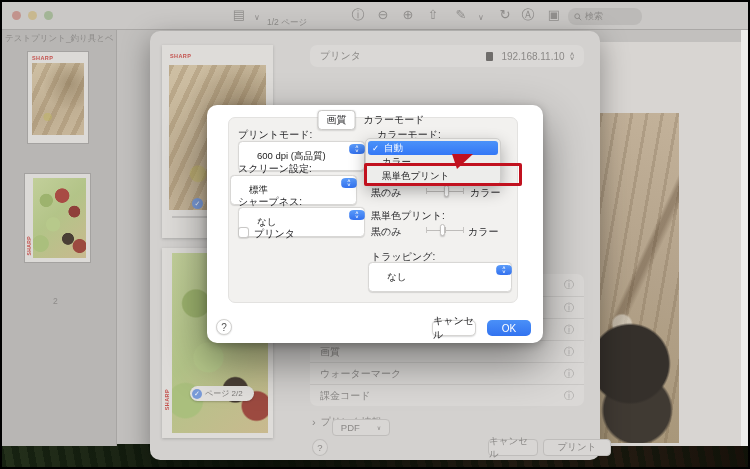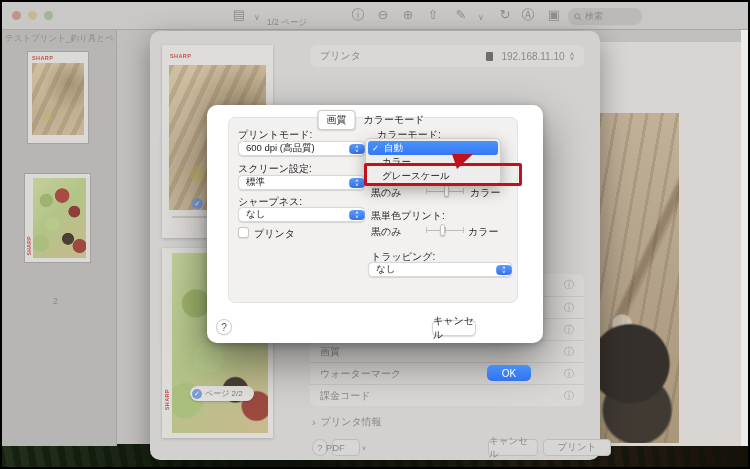--- a/index.html
+++ b/index.html
@@ -64,32 +64,32 @@
   .checkbadge { position:absolute; width:11px; height:11px; border-radius:50%; background:#7a9bd9; color:#f4f4f4; font-size:7px; text-align:center; line-height:11px; }
   .pill { position:absolute; left:40px; top:355px; width:64px; height:15px; background:#e3e1de; border-radius:8px; box-shadow:0 1px 2px rgba(0,0,0,.2); display:flex; align-items:center; gap:3px; padding-left:2px; font-size:8px; color:#7d7b79; }
 
   
   .modal { position:absolute; left:207px; top:105px; width:336px; height:238px; background:#ffffff; border-radius:10px; box-shadow:0 18px 45px rgba(0,0,0,.45), 0 2px 8px rgba(0,0,0,.25); z-index:100; }
   .panel { position:absolute; left:21px; top:12px; width:290px; height:186px; background:#f2f1ef; border:1px solid #e3e2e0; border-radius:7px; }
   .tabs { position:absolute; left:50%; top:5px; transform:translateX(-50%); display:flex; align-items:center; z-index:3; }
   .tab { font-size:10px; color:#1e1e20; padding:2px 8px; border-radius:4px; }
   .tab.sel { background:#fff; border:1px solid #cbcac8; box-shadow:0 .5px 1.5px rgba(0,0,0,.12); }
   .dlabel { position:absolute; font-size:10px; color:#27272a; white-space:nowrap; }
-  .dropdown { position:absolute; height:15px; background:#fff; border:1px solid #d8d7d5; border-radius:4.5px; box-shadow:0 .5px 1px rgba(0,0,0,.12); font-size:9.5px; color:#222; display:flex; align-items:center; padding-left:7px; }
+  .dropdown { position:absolute; height:30px; background:#fff; border:1px solid #d8d7d5; border-radius:4.5px; box-shadow:0 .5px 1px rgba(0,0,0,.12); font-size:9.5px; color:#222; display:flex; align-items:center; padding-left:18px; }
   .stepper { position:absolute; right:1.5px; top:1.5px; width:12px; height:10.5px; background:linear-gradient(#5a9bfa,#3371ee); border-radius:3.5px; display:flex; flex-direction:column; align-items:center; justify-content:center; color:#fff; font-size:4.5px; line-height:4px; transform:scaleX(1.3); }
   .checkbox { position:absolute; width:11px; height:11px; background:#fff; border:1px solid #c9c8c6; border-radius:3px; box-shadow:0 .5px 1px rgba(0,0,0,.1); }
   .slider { position:absolute; width:38px; height:12px; }
   .slider .track { position:absolute; left:0; right:0; top:5.5px; height:1.5px; background:#bebcba; }
   .slider .tick { position:absolute; top:3px; width:1px; height:6px; background:#c6c4c2; }
   .slider .thumb { position:absolute; top:0; width:5px; height:12px; background:#fdfdfd; border:1px solid #c2c0be; border-radius:2.5px; box-shadow:0 1px 1.5px rgba(0,0,0,.2); }
   .sliderlabel { position:absolute; font-size:10px; color:#27272a; }
   .roundbtn { position:absolute; width:16px; height:16px; border-radius:50%; background:#fff; border:1px solid #d2d1cf; box-shadow:0 .5px 1.5px rgba(0,0,0,.15); font-size:10px; color:#555; text-align:center; line-height:15px; }
   .btn { position:absolute; height:16px; border-radius:5px; font-size:10px; display:flex; align-items:center; justify-content:center; }
   .btn.plain { background:#fff; border:1px solid #d6d5d3; box-shadow:0 .5px 1.5px rgba(0,0,0,.15); color:#1e1e20; }
-  .btn.primary { background:linear-gradient(#4a90f8,#3273f0); color:#fff;margin-top:45px; }
+  .btn.primary { background:linear-gradient(#4a90f8,#3273f0); color:#fff; }
 
   
   .menu { position:absolute; left:365px; top:138px; width:136px; height:47px; background:#ededeb; border:1px solid #cfcecc; border-radius:5px; box-shadow:0 6px 16px rgba(0,0,0,.3); z-index:110; }
   .mitem { position:relative; height:14px; font-size:9.5px; color:#1d1d1f; line-height:14px; padding-left:16px; }
   .mitem.sel { margin:1.5px 2px 0 2px; height:14px; border-radius:3px; background:linear-gradient(#4b92f9,#3478f6); color:#fff; }
   .mcheck { position:absolute; left:4px; top:0; font-size:8.5px; }
 
   
   .redrect { position:absolute; left:364px; top:163px; width:158px; height:23px; border:3px solid #c1111f; border-radius:2px; z-index:120; }
   .balloon { position:absolute; left:446px; top:133px; width:76px; height:22px; background:#c1111f; color:#fff; font-size:12.5px; font-weight:bold; text-align:center; line-height:22px; letter-spacing:1px; z-index:130; }
@@ -201,21 +201,21 @@
           <span class="infoicon">ⓘ</span>
         </div>
     </div>
 
     <div style="position:absolute;left:162px;top:384px;display:flex;align-items:center;gap:5px;">
       <span style="font-size:11px;color:#8b8987;">›</span>
       <span class="sheetlabel">プリンタ情報</span>
     </div>
 
     <div class="sheetbtn" style="left:162px;top:408px;width:16px;border-radius:50%;">?</div>
-    <div class="sheetbtn" style="left:182px;top:408px;width:28px;gap:17px;">
+    <div class="sheetbtn" style="left:182px;top:388px;width:58px;gap:17px;">
       <span>PDF</span>
       <span style="font-size:6px;">∨</span>
     </div>
     <div class="sheetbtn" style="left:338px;top:408px;width:50px;">キャンセル</div>
     <div class="sheetbtn" style="left:393px;top:408px;width:68px;">プリント</div>
   </div>
 
   <div class="modal">
     <div class="panel"></div>
     <div class="tabs">
@@ -225,21 +225,21 @@
 
     <div class="dlabel" style="left:31px;top:23px;">プリントモード:</div>
     <div class="dropdown" style="left:31px;top:36px;width:127px;">
       <span>600 dpi (高品質)</span>
       <span class="stepper">
           <span>∧</span>
           <span>∨</span>
         </span>
     </div>
     <div class="dlabel" style="left:31px;top:57px;">スクリーン設定:</div>
-    <div class="dropdown" style="left:31px;top:70px;width:127px;align-items:center;">
+    <div class="dropdown" style="left:23px;top:70px;width:127px;align-items:center;">
       <span>標準</span>
       <span class="stepper">
           <span>∧</span>
           <span>∨</span>
         </span>
     </div>
     <div class="dlabel" style="left:31px;top:90px;">シャープネス:</div>
     <div class="dropdown" style="left:31px;top:102px;width:127px;">
       <span>なし</span>
       <span class="stepper">
@@ -289,21 +289,21 @@
 
   <div class="menu">
     <div class="mitem sel">
       <span class="mcheck">✓</span>
       <span>自動</span>
     </div>
     <div class="mitem">
       <span>カラー</span>
     </div>
     <div class="mitem">
-      <span>グレースケール</span>
+      <span>黒単色プリント</span>
     </div>
   </div>
 
   <div class="redrect"></div>
   <svg class="tailsvg" width="40" height="16" viewBox="0 0 40 16">
     <polygon points="6,0 27,0 11,15" fill="#c1111f"></polygon>
   </svg>
 
   <div class="frame"></div>
 </div>

